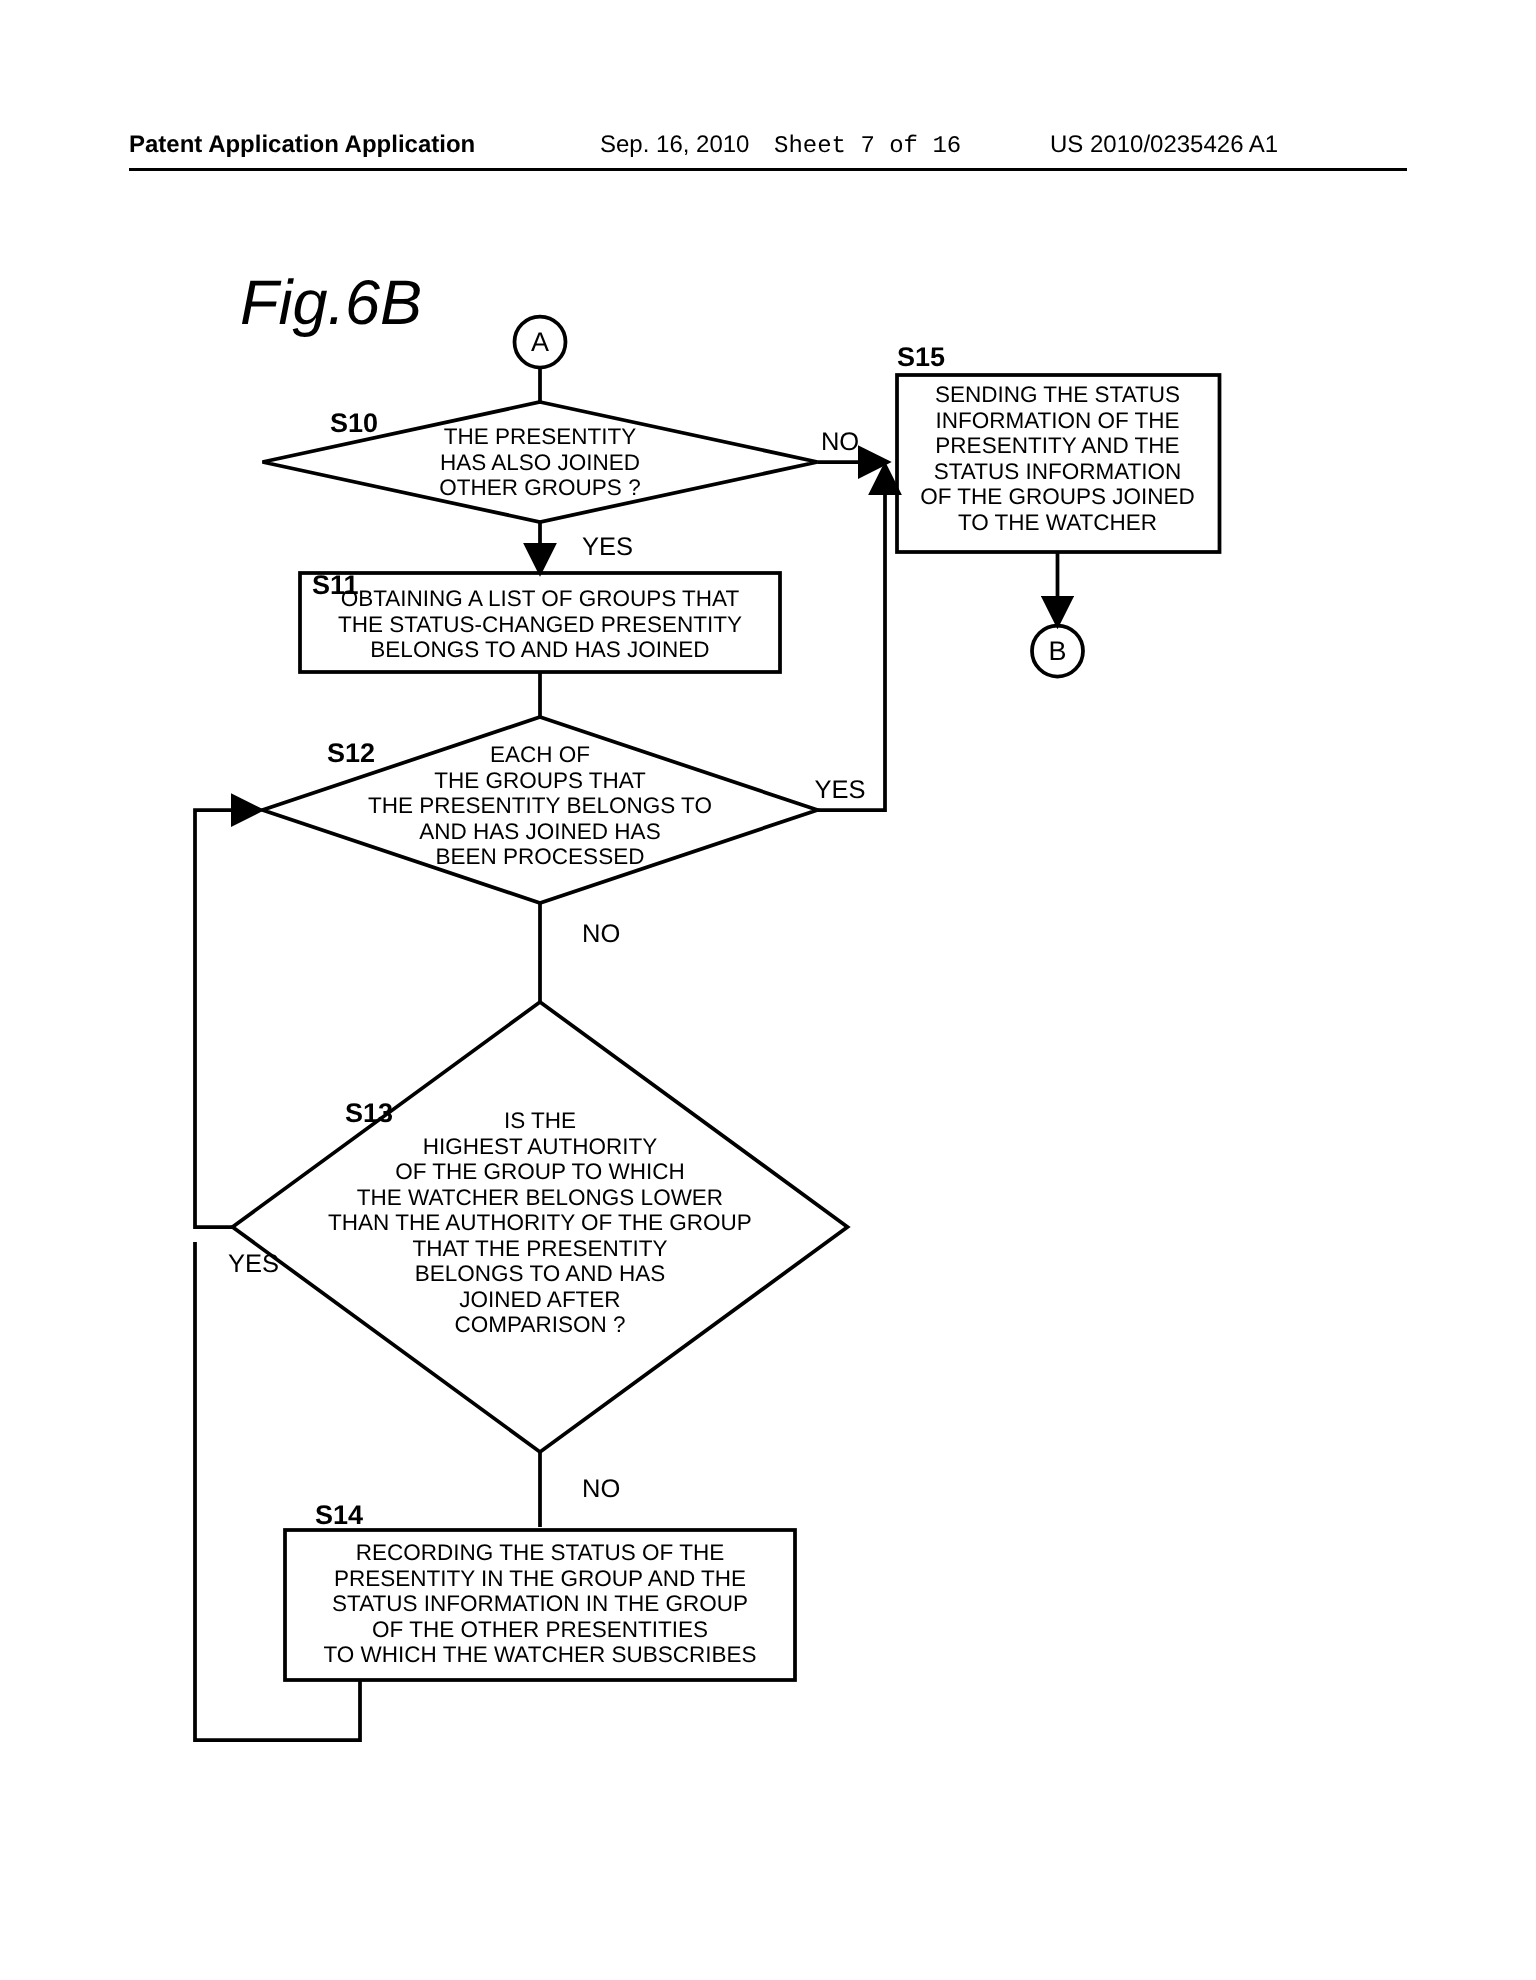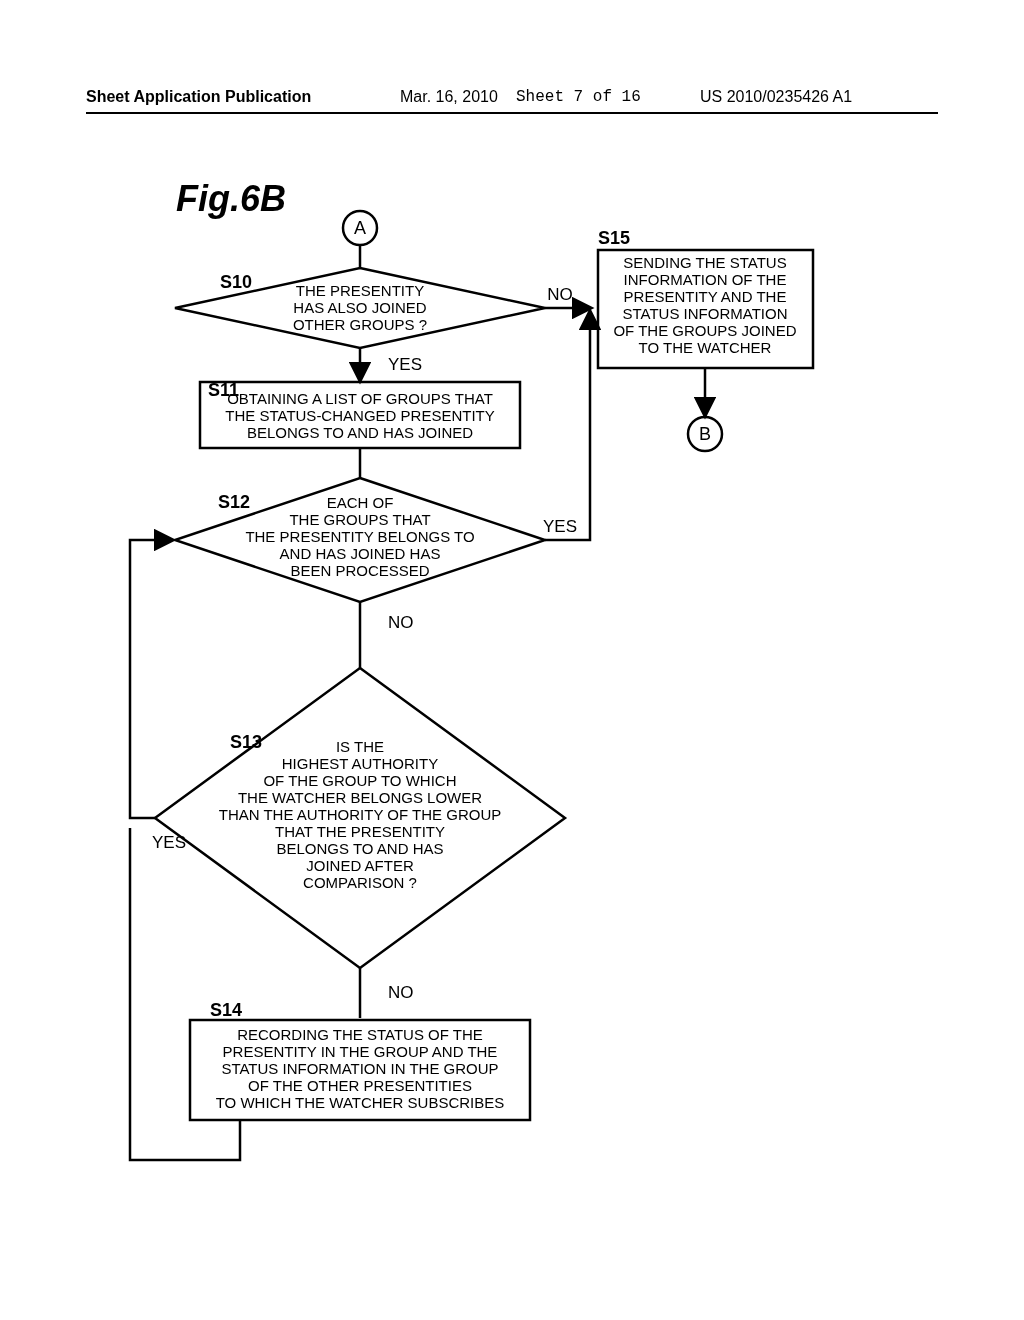--- a/index.html
+++ b/index.html
@@ -20,38 +20,38 @@
   }
   .header .pub-label { position:absolute; left:86px; font-weight:bold; }
   .header .date { position:absolute; left:400px; }
   .header .sheet { position:absolute; left:516px;font-family:Liberation Mono, monospace; }
   .header .pubnum { position:absolute; left:700px; font-weight:normal; }
   .header-line {
     position:absolute; top:112px; left:86px; width:852px; height:2px; background:#000;
   }
   .fig-label {
     position:absolute; top:178px; left:160px;
-    font-style:italic; font-weight:bold; font-size:36px;margin-left:16px;
+    font-style:italic; font-weight:normal; font-size:42px;
   }
   svg.flow {
     position:absolute; top:200px; left:90px; width:820px; height:1050px;
   }
   .node-text {
     font-family: Arial, Helvetica, sans-serif;
     font-size:15px; font-weight:500; text-anchor:middle; white-space:pre;
   }
   .step-label { font-size:18px; font-weight:bold; }
   .edge-label { font-size:17px; font-weight:500; }
 </style>
 </head>
 <body>
 
 <div class="header">
-  <span class="pub-label">Sheet Application Publication</span>
-  <span class="date">Mar. 16, 2010</span>
+  <span class="pub-label">Patent Application Application</span>
+  <span class="date">Sep. 16, 2010</span>
   <span class="sheet">Sheet 7 of 16</span>
   <span class="pubnum">US 2010/0235426 A1</span>
 </div>
 <div class="header-line"></div>
 
 <div class="fig-label">Fig.6B</div>
 
 <svg class="flow" viewBox="0 0 820 1050">
   <defs>
     <marker id="arrow" viewBox="0 0 10 10" refX="8" refY="5" markerWidth="9" markerHeight="9" orient="auto-start-reverse">

